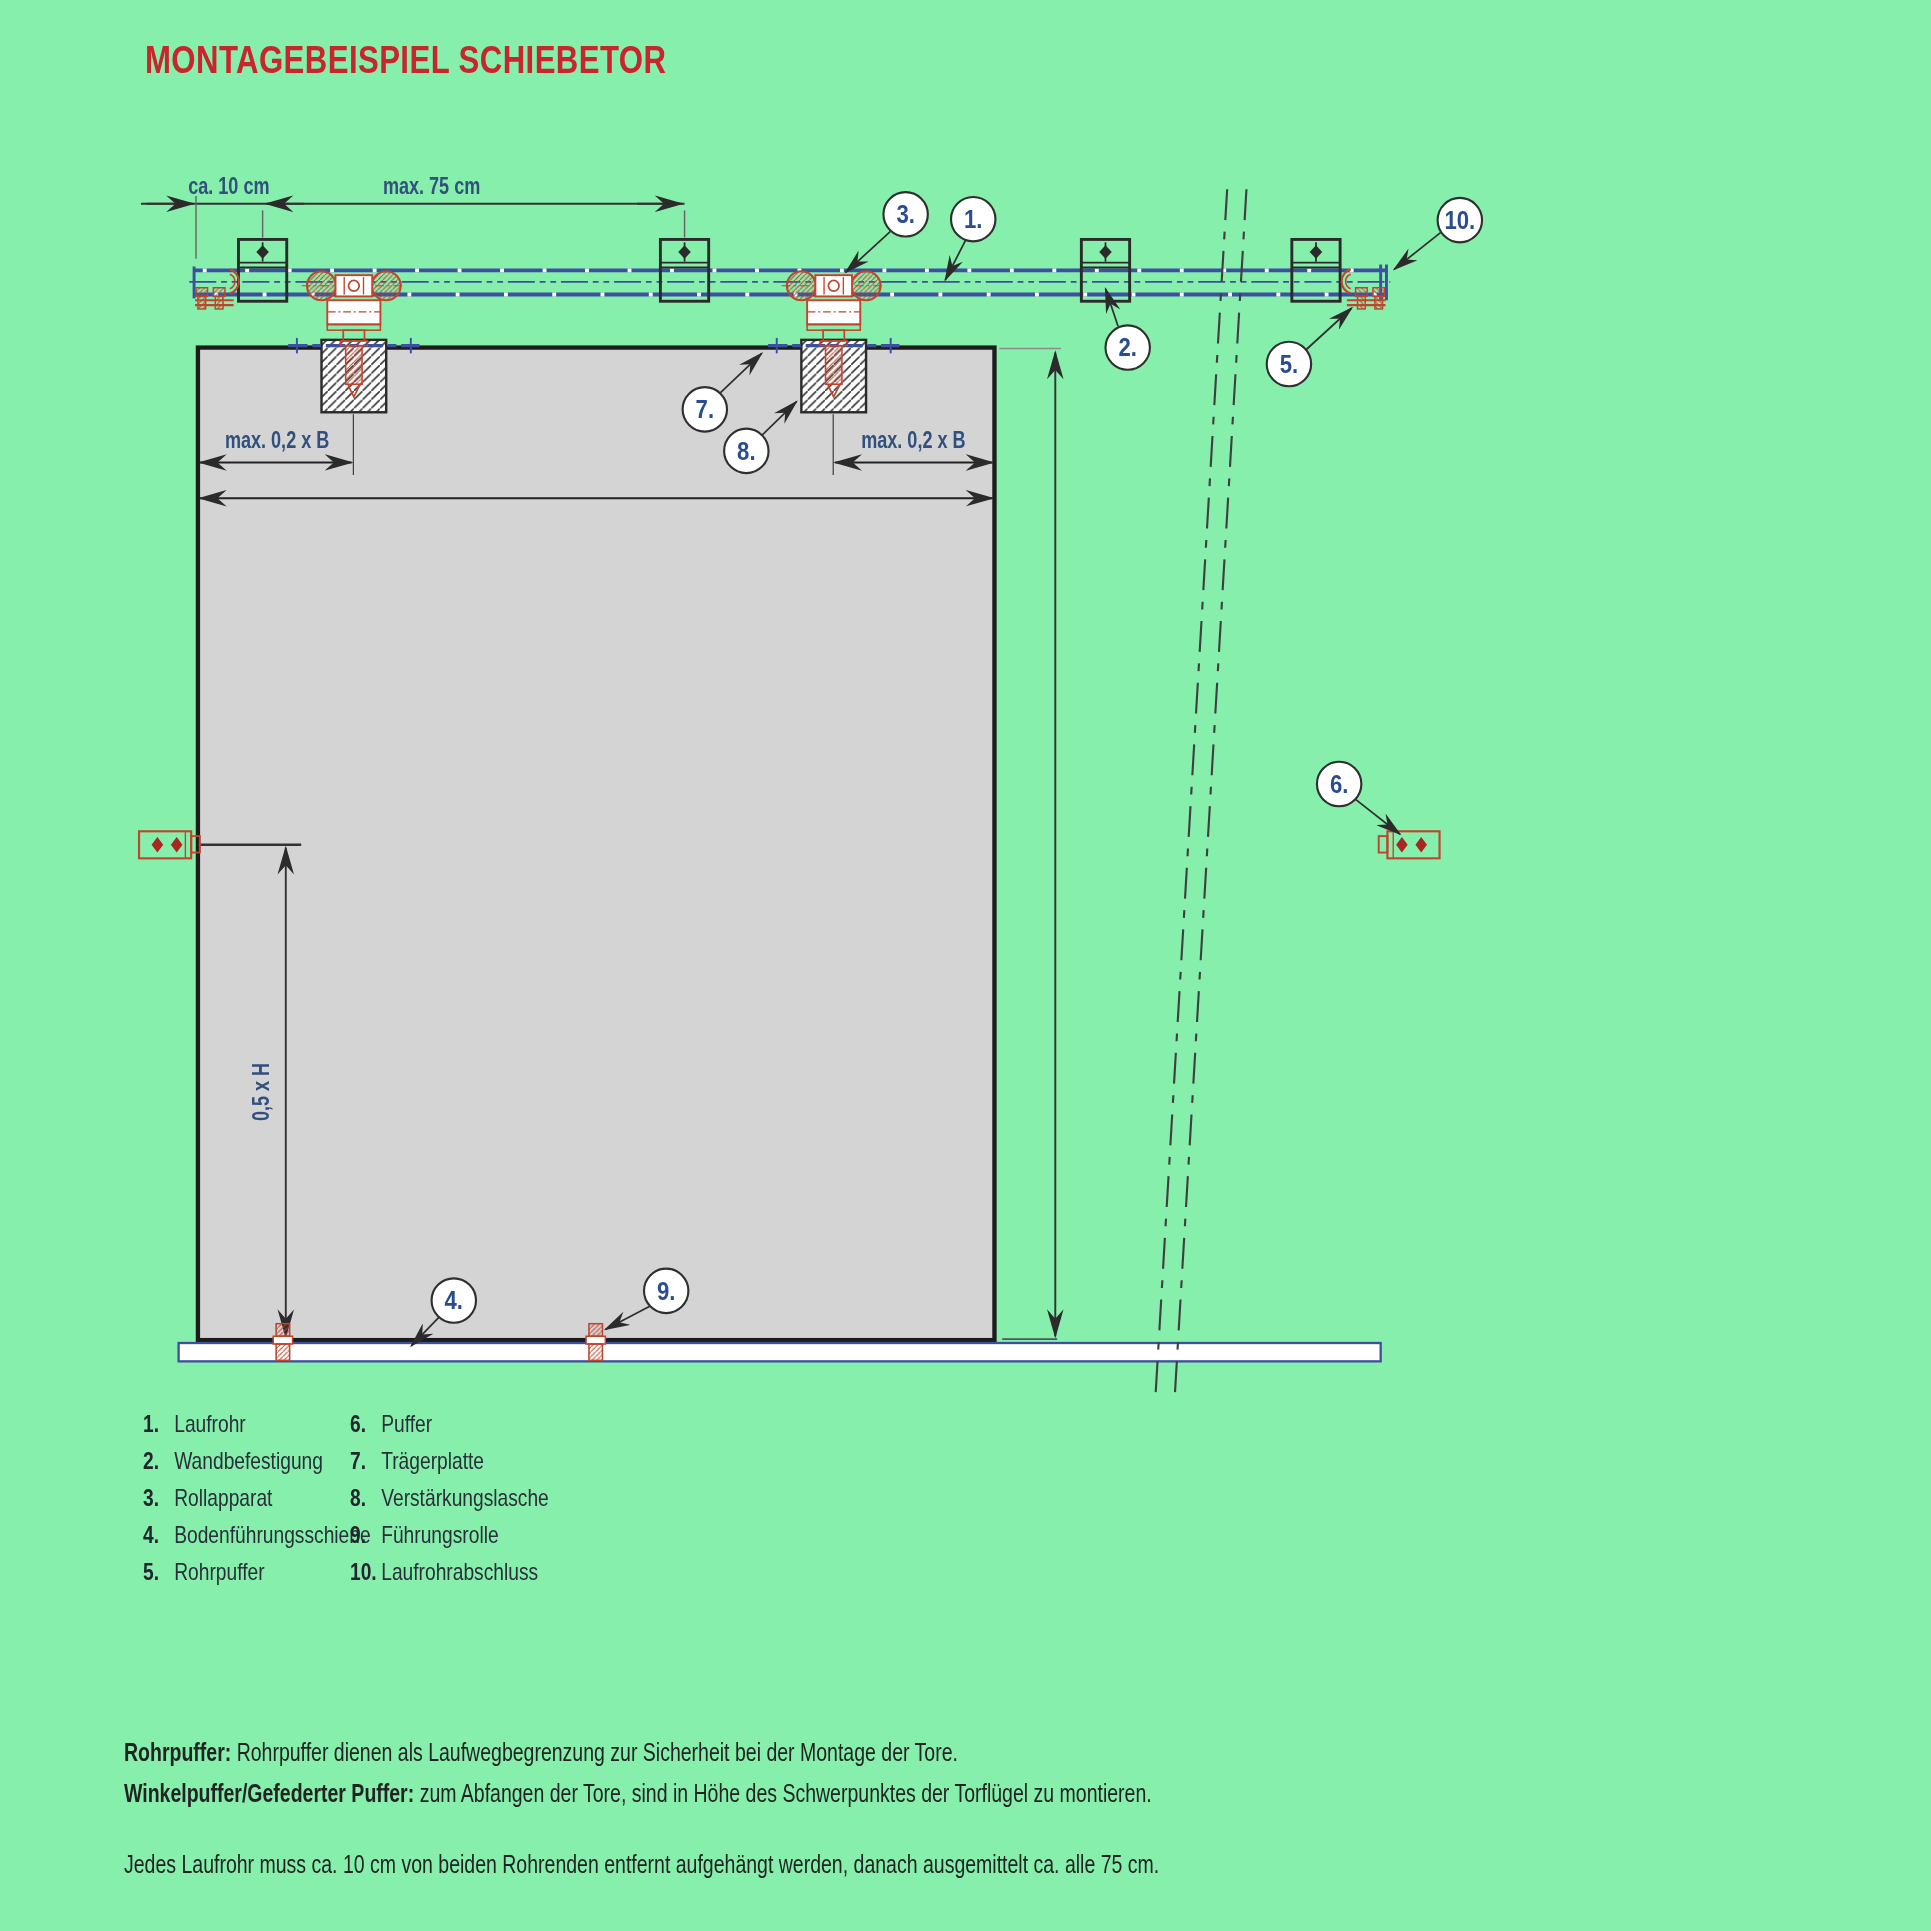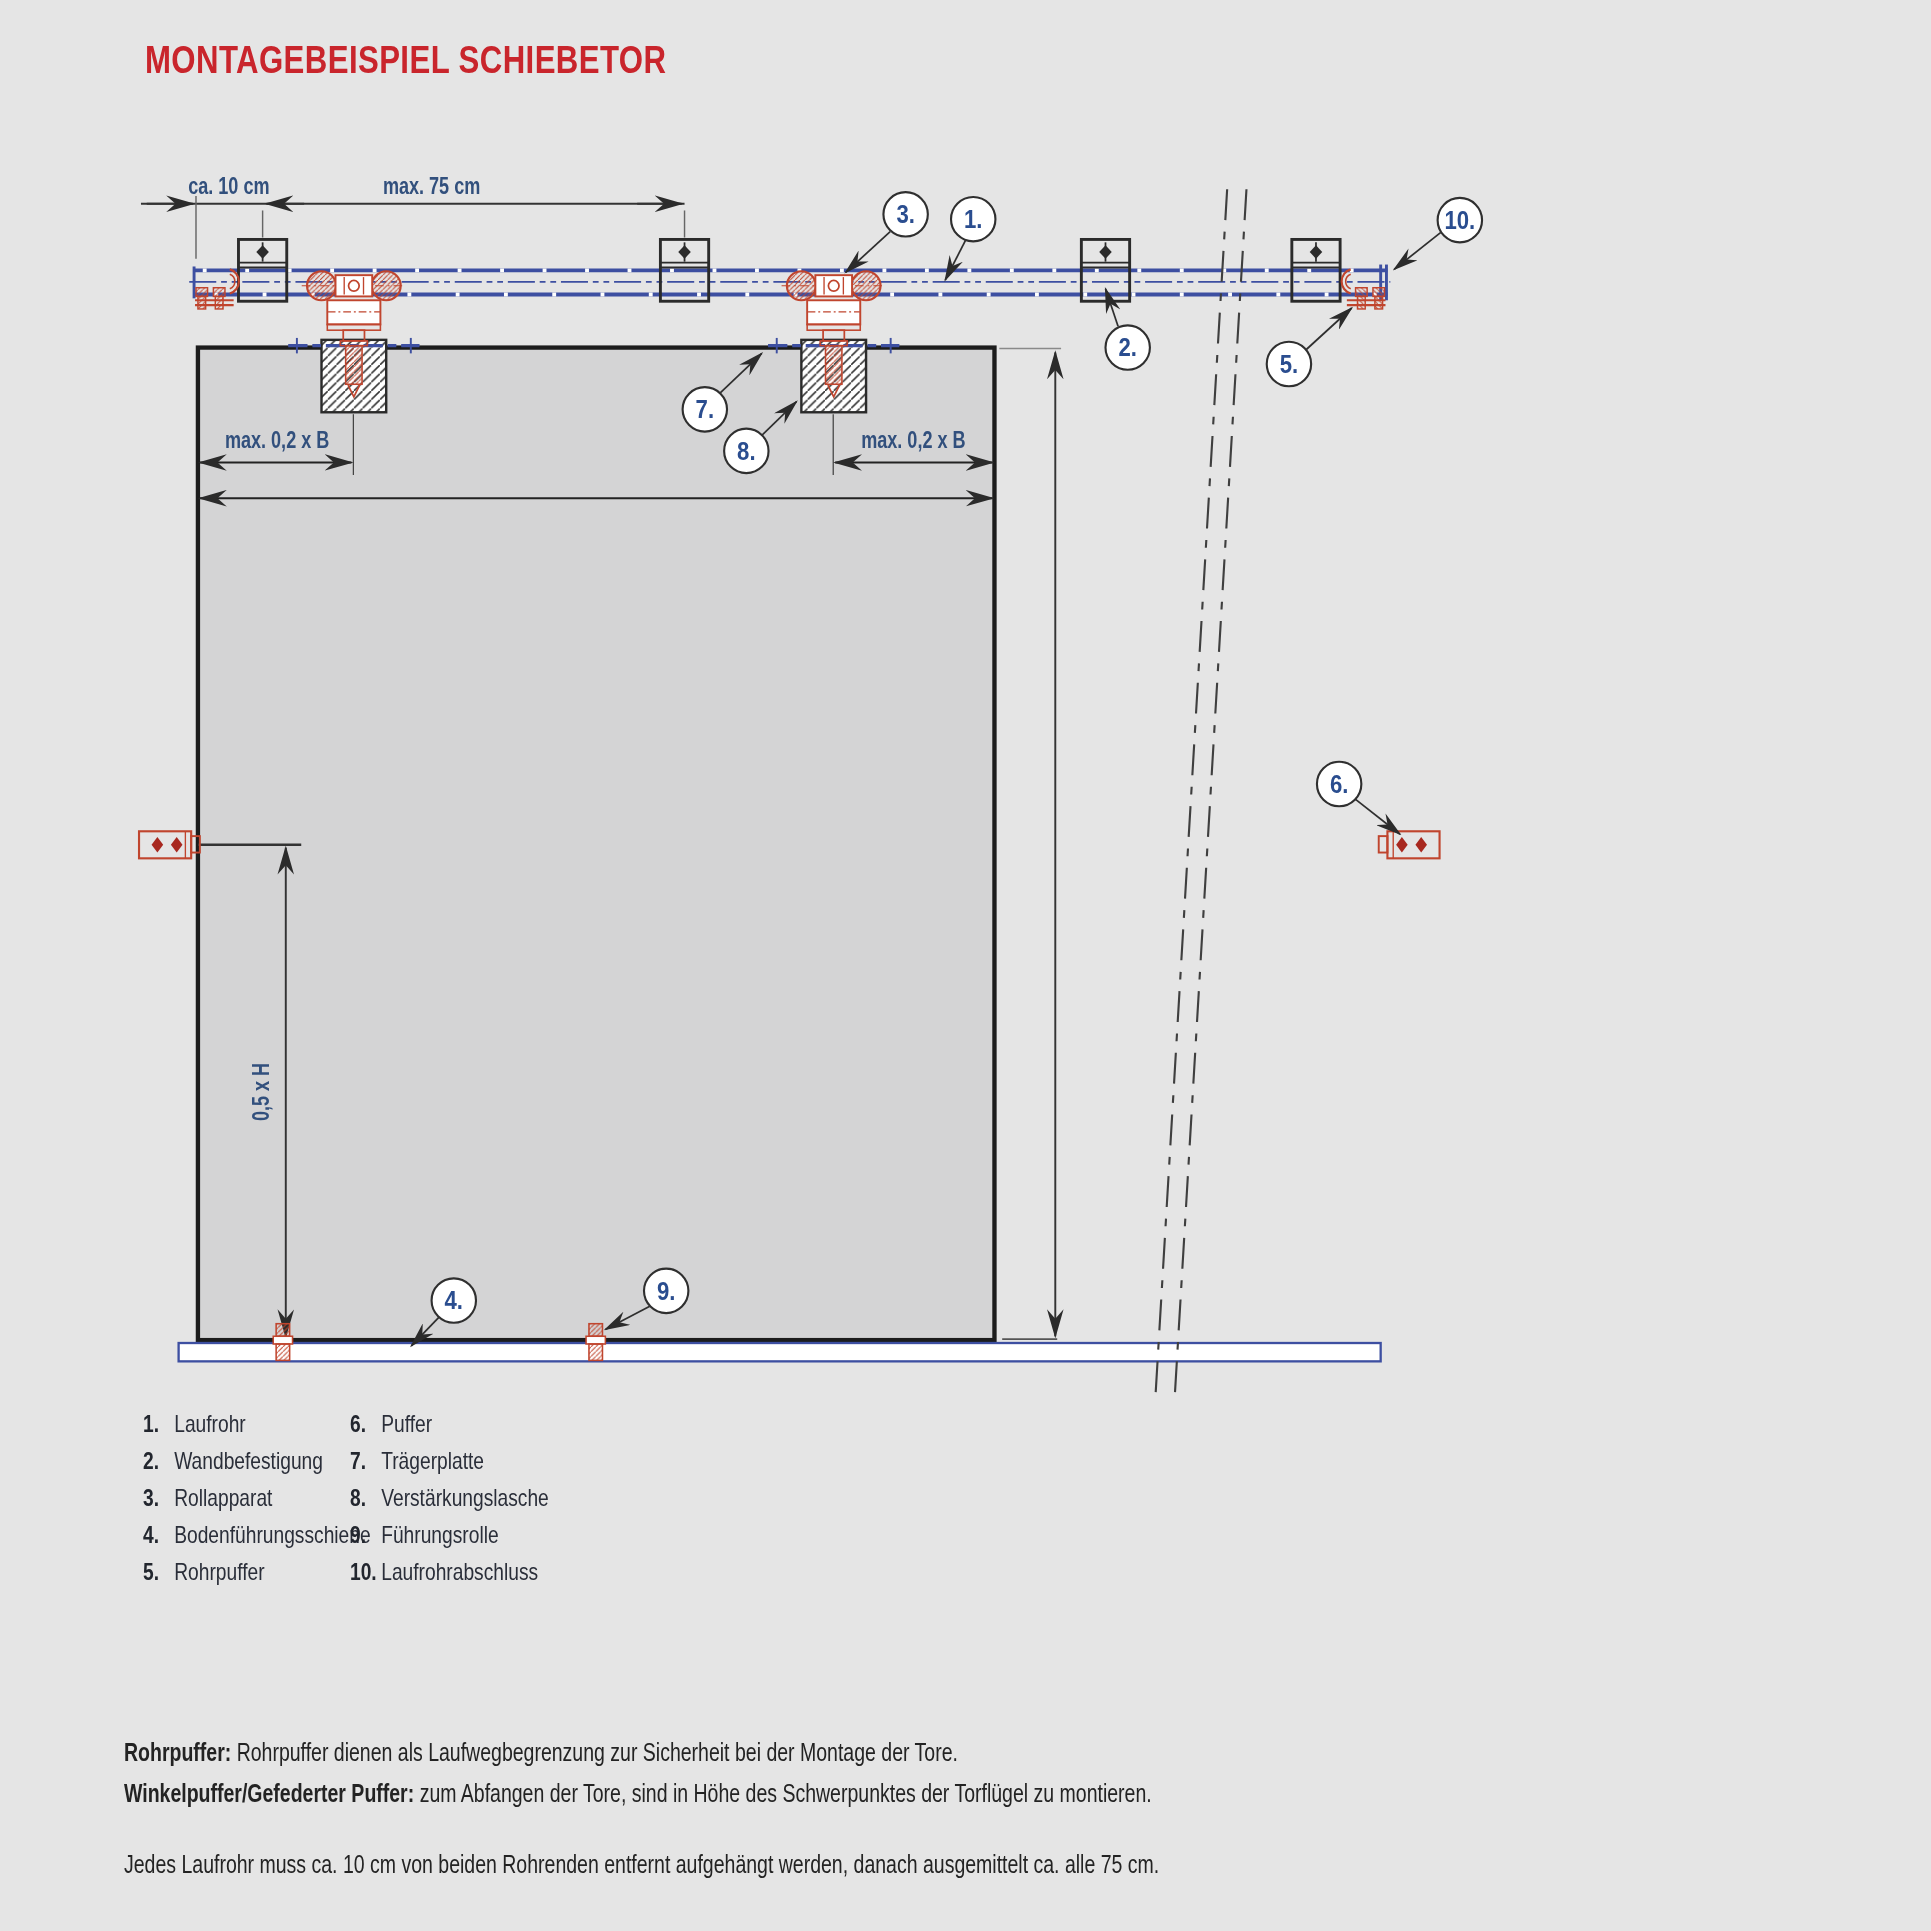--- a/index.html
+++ b/index.html
@@ -1,16 +1,16 @@
 <!DOCTYPE html>
 <html><head>
 <meta charset="utf-8">
 <style>
   html,body{margin:0;padding:0;background:#ffffff;}
-  #page{position:relative;width:1931px;height:1931px;background:#e5e5e5;overflow:hidden;
+  #page{position:relative;width:1931px;height:1931px;background:#86efac;overflow:hidden;
         font-family:"Liberation Sans", sans-serif;}
   #page-title{position:absolute;left:145px;top:39px;font-size:38px;font-weight:700;
         color:#c9252c;letter-spacing:0.5px;transform:scaleX(0.82);transform-origin:left top;
         white-space:nowrap;}
   svg text{font-family:"Liberation Sans", sans-serif;}
   .dim-label{font-size:24px;font-weight:700;fill:#32507d;}
   .callout-num{font-size:27px;font-weight:700;fill:#2a4d8f;}
   
   .legend-col{position:absolute;transform:scaleX(0.80);transform-origin:left top;}
   #legend-col1{left:143px;top:1405px;}

